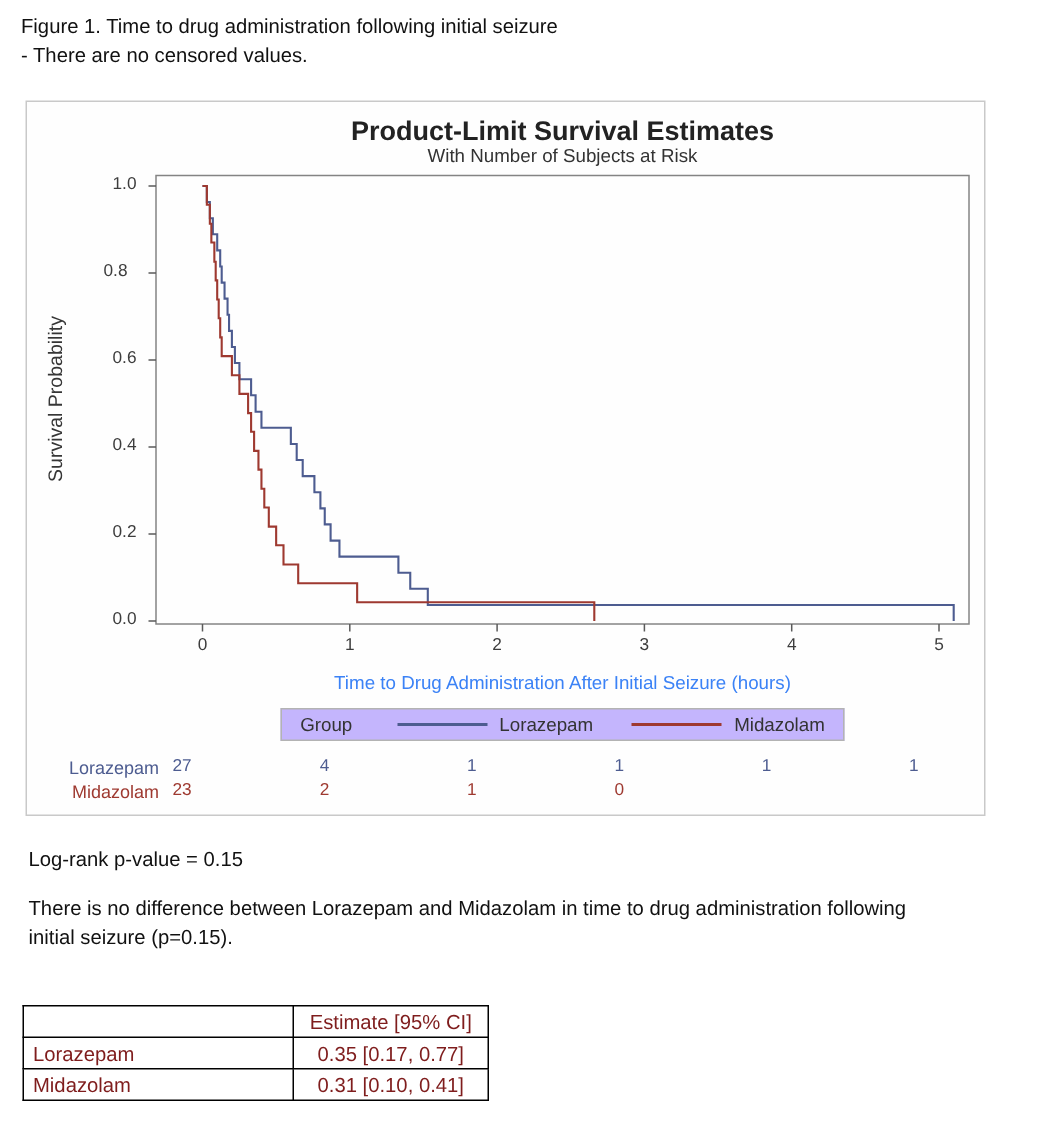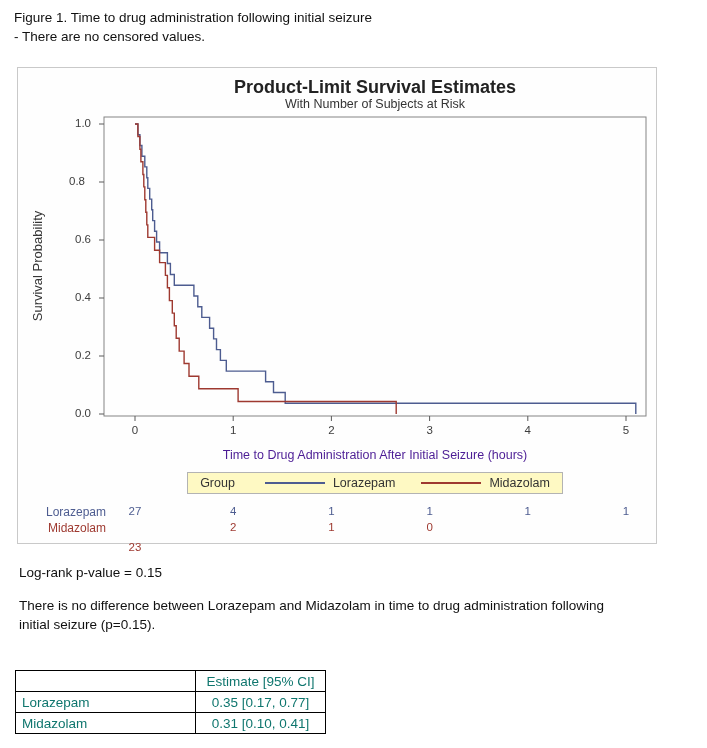--- a/index.html
+++ b/index.html
@@ -12,37 +12,37 @@
   #figure-panel{position:absolute;left:17px;top:67px;width:640px;height:477px;
     background:#fefefe;border:1px solid #c9c9c9;box-sizing:border-box;}
   .chart-title{position:absolute;left:86px;top:9px;width:542px;text-align:center;
     font-size:18px;font-weight:bold;color:#222;}
   .chart-subtitle{position:absolute;left:86px;top:29px;width:542px;text-align:center;
     font-size:12.5px;color:#333;}
   #plot-svg{position:absolute;left:0;top:0;}
   .ylab{position:absolute;left:19px;top:198px;transform:translate(-50%,-50%) rotate(-90deg);
     white-space:nowrap;font-size:13px;color:#363636;}
   .xlab{position:absolute;left:86px;top:380px;width:542px;text-align:center;
-    font-size:12.5px;color:#4c1d95;}
+    font-size:12.5px;color:#3b82f6;}
   .ytick-label{position:absolute;width:28px;text-align:right;font-size:11.5px;color:#3d3d3d;}
   .xtick-label{position:absolute;width:40px;text-align:center;font-size:11.5px;color:#3d3d3d;}
 
   .legend-wrap{position:absolute;left:86px;top:404px;width:542px;text-align:center;}
   .legend-box{display:inline-flex;align-items:center;gap:16px;border:1px solid #b3b3b3;
-    padding:3px 12px;font-size:12.5px;color:#333;background:#fef9c3;}
+    padding:3px 12px;font-size:12.5px;color:#333;background:#c4b5fd;}
   .legend-title{margin-right:14px;}
   .leg-item{display:inline-flex;align-items:center;gap:8px;}
   .leg-line{display:inline-block;width:60px;height:2px;}
 
   .atrisk-label{position:absolute;width:74px;text-align:right;font-size:12px;}
-  .atrisk-num{position:absolute;width:40px;text-align:center;font-size:11.5px;}
+  .atrisk-num{position:absolute;width:40px;font-size:11.5px;}
 
   
   #summary-table{position:absolute;left:15px;top:670px;border-collapse:collapse;
-    font-size:13.5px;color:#0f766e;}
+    font-size:13.5px;color:#7f1d1d;}
   #summary-table td,#summary-table th{border:1px solid #000;height:21px;padding:0 6px;
     font-weight:normal;box-sizing:border-box;}
   #summary-table .c-label{width:180px;text-align:left;}
   #summary-table .c-est{width:130px;text-align:center;}
 </style>
 </head>
 <body>
 
 <div id="page">
 
@@ -94,21 +94,21 @@
 
     <div id="atrisk-block">
         <div class="atrisk-label" style="left: 14px; top: 437px; color: rgb(77, 92, 144);">Lorazepam</div>
         <div class="atrisk-num" style="left: 97px; top: 437px; color: rgb(77, 92, 144);">27</div>
         <div class="atrisk-num" style="left: 195.2px; top: 437px; color: rgb(77, 92, 144);">4</div>
         <div class="atrisk-num" style="left: 293.4px; top: 437px; color: rgb(77, 92, 144);">1</div>
         <div class="atrisk-num" style="left: 391.6px; top: 437px; color: rgb(77, 92, 144);">1</div>
         <div class="atrisk-num" style="left: 489.8px; top: 437px; color: rgb(77, 92, 144);">1</div>
         <div class="atrisk-num" style="left: 588px; top: 437px; color: rgb(77, 92, 144);">1</div>
         <div class="atrisk-label" style="left: 14px; top: 453px; color: rgb(158, 57, 48);">Midazolam</div>
-        <div class="atrisk-num" style="left: 97px; top: 453px; color: rgb(158, 57, 48); margin-top: 20px;">23</div>
+        <div class="atrisk-num" style="left: 97px; top: 453px; color: rgb(158, 57, 48);">23</div>
         <div class="atrisk-num" style="left: 195.2px; top: 453px; color: rgb(158, 57, 48);">2</div>
         <div class="atrisk-num" style="left: 293.4px; top: 453px; color: rgb(158, 57, 48);">1</div>
         <div class="atrisk-num" style="left: 391.6px; top: 453px; color: rgb(158, 57, 48);">0</div>
       </div>
   <div class="xtick-label" style="left: 97px; top: 356px;">0</div>
       <div class="xtick-label" style="left: 195.2px; top: 356px;">1</div>
       <div class="xtick-label" style="left: 293.4px; top: 356px;">2</div>
       <div class="xtick-label" style="left: 391.6px; top: 356px;">3</div>
       <div class="xtick-label" style="left: 489.8px; top: 356px;">4</div>
       <div class="xtick-label" style="left: 588px; top: 356px;">5</div>

